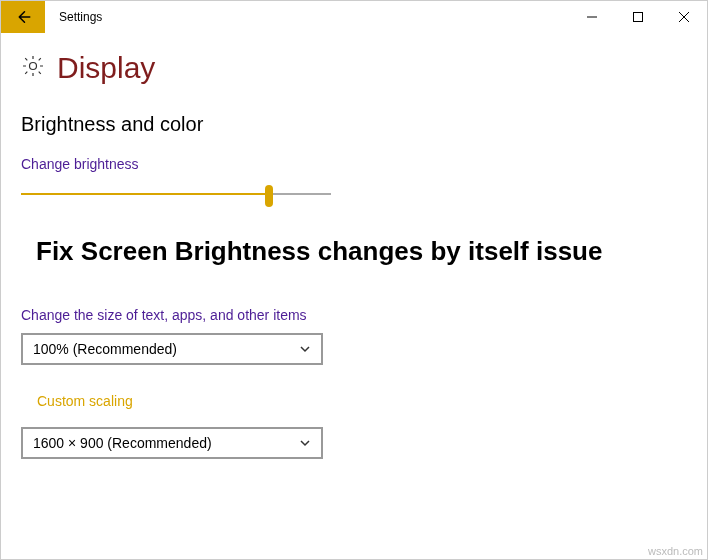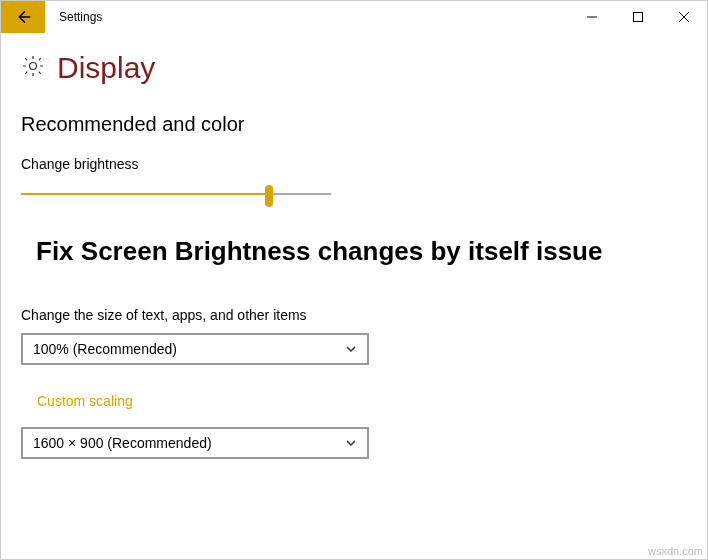--- a/index.html
+++ b/index.html
@@ -82,21 +82,21 @@
       color: #7f1d1d;
     }
     .section-heading {
       font-size: 20px;
       font-weight: 400;
       color: #000;
       margin-bottom: 20px;
     }
     .field-label {
       font-size: 14px;
-      color: #000000;
+      color: #4c1d95;
       margin-bottom: 10px;
     }
     .slider-row {
       margin-bottom: 30px;
     }
     .slider {
       width: 310px;
       height: 24px;
       position: relative;
       display: block;
@@ -127,21 +127,21 @@
     .overlay-text {
       font-size: 26px;
       font-weight: 700;
       color: #000;
       margin: 20px 0 40px 15px;
     }
     .section-block {
       margin-bottom: 14px;
     }
     .dropdown {
-      width: 348px;
+      width: 302px;
       height: 32px;
       border: 2px solid #999;
       display: flex;
       align-items: center;
       justify-content: space-between;
       padding: 0 10px;
       font-size: 14px;
       cursor: pointer;
       background: #fff;
     }
@@ -203,21 +203,21 @@
   <div class="page-header">
     <span class="gear-icon">
       <svg viewBox="0 0 24 24">
         <circle cx="12" cy="12" r="3.5"></circle>
         <path d="M12 2 v3 M12 19 v3 M4.2 4.2 l2.1 2.1 M17.7 17.7 l2.1 2.1 M2 12 h3 M19 12 h3 M4.2 19.8 l2.1 -2.1 M17.7 6.3 l2.1 -2.1"></path>
       </svg>
     </span>
     <h1 class="page-title">Display</h1>
   </div>
 
-  <h2 class="section-heading">Recommended and color</h2>
+  <h2 class="section-heading">Brightness and color</h2>
 
   <div class="slider-row">
     <div class="field-label">Change brightness</div>
     <div class="slider">
       <div class="slider-track-filled" style="width: 248px;"></div>
       <div class="slider-track-empty" style="left: 248px;"></div>
       <div class="slider-thumb" style="left: 248px;"></div>
     </div>
   </div>
 

